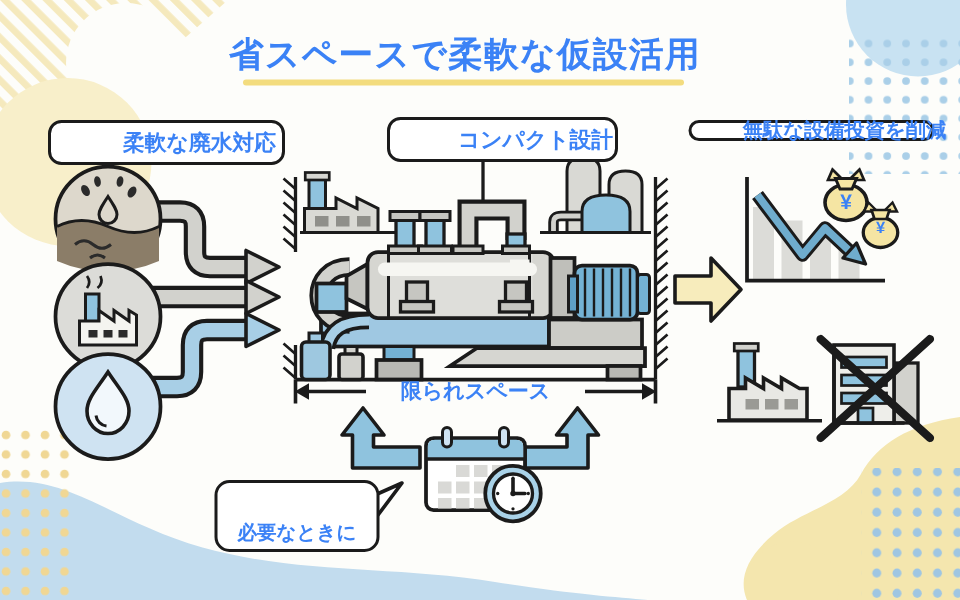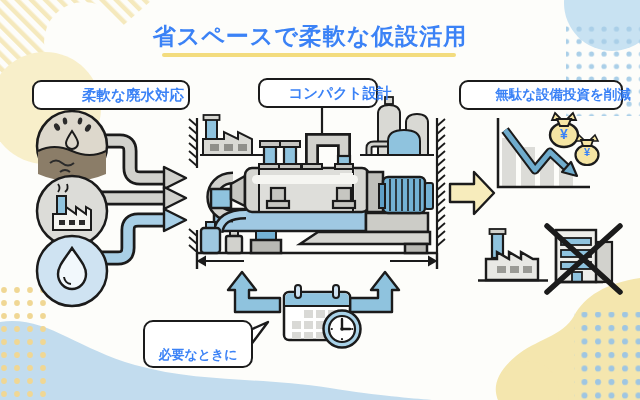--- a/index.html
+++ b/index.html
@@ -16,22 +16,22 @@
     font-size:23px;font-weight:800;letter-spacing:1px;white-space:nowrap;
   }
   .title-underline{left:162px;top:53px;width:294px;height:4px;background:#f3dc7e;border-radius:2px;}
   .callout{
     background:#fff;border:2.5px solid #1b1b1b;border-radius:9px;
     font-size:14.5px;font-weight:700;text-align:right;
     display:flex;align-items:center;justify-content:center;
     box-sizing:border-box;white-space:nowrap;padding-left:44px;
   }
   .callout.left{left:32px;top:80px;width:158px;height:30px;}
-  .callout.center{left:258px;top:78px;width:120px;height:30px;}
-  .callout.right{left:459px;top:80px;width:164px;height:30px;font-size:13.5px;}
+  .callout.center{left:258px;top:78px;width:154px;height:30px;}
+  .callout.right{left:459px;top:80px;width:164px;height:14px;font-size:13.5px;}
   .dim-label{
     left:244px;top:252px;width:146px;text-align:center;
     font-size:14px;font-weight:800;white-space:nowrap;background:#fdfdfa00;
   }
   .bubble{
     left:143px;top:320px;width:110px;height:48px;
     background:#fff;border:2.5px solid #1b1b1b;border-radius:10px;
     font-size:13px;font-weight:800;text-align:center;line-height:1.5;
     box-sizing:border-box;padding-top:3px;white-space:nowrap;
   }
@@ -284,20 +284,21 @@
   </g>
 </svg>
 
 <div class="overlay title">省スペースで柔軟な仮設活用</div>
 <div class="overlay title-underline"></div>
 
 <div class="overlay callout left">柔軟な廃水対応</div>
 <div class="overlay callout center">コンパクト設計</div>
 <div class="overlay callout right">無駄な設備投資を削減</div>
 
+<div class="overlay dim-label">限られスペース</div>
 
 <div class="overlay bubble">
   <br>
   <span>必要なときに</span>
 </div>
 
 <div class="yen large">¥</div>
 <div class="yen small">¥</div>
 
 </div>

